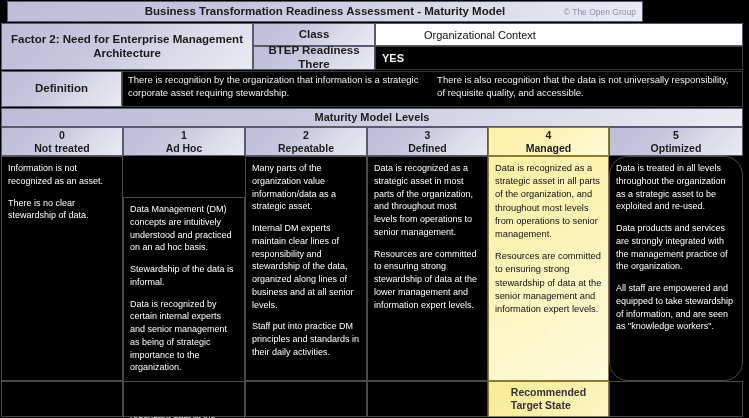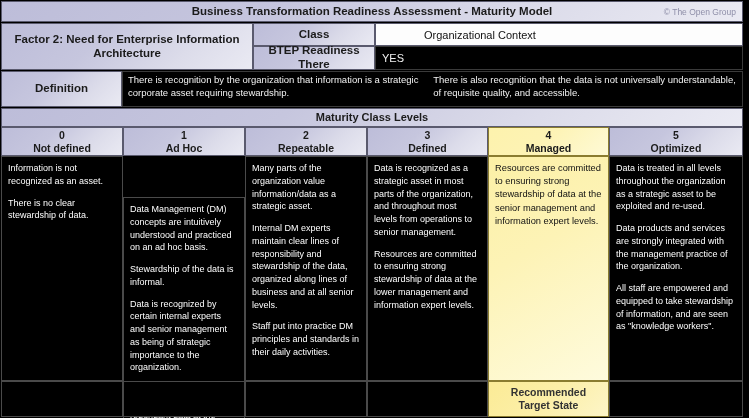--- a/index.html
+++ b/index.html
@@ -41,22 +41,22 @@
     border: 1px solid #3a3a3a;
     color: #f2f2f2;
     display: flex;
     align-items: center;
     padding-left: 6px;
     font-size: 10px;
   }
 
   
   #titlebar {
-    position: absolute; left: 1px; top: 1px;
-    width: 742px; height: 21px;
+    position: absolute; left: 7px; top: 1px;
+    width: 636px; height: 21px;
     font-size: 11.5px;
   }
   #title-text { position: absolute; left:0; right:0; text-align:center; }
   #copyright {
     position: absolute; right: 6px; top: 50%;
     transform: translateY(-50%);
     font-size: 8.5px; font-weight: normal; color: #8e8ea8; margin-left: 18px;
   }
 
   
@@ -75,21 +75,21 @@
     width: 368px; height: 23px; padding-left: 48px;
   }
   #btep-label {
     position: absolute; left: 253px; top: 46px;
     width: 122px; height: 24px;
     font-size: 11.5px;
   }
   #btep-value {
     position: absolute; left: 375px; top: 46px;
     width: 368px; height: 24px;
-    font-size: 11px; font-weight: normal;
+    font-size: 11px; font-weight: bold;
   }
 
   
   #definition-label {
     position: absolute; left: 1px; top: 71px;
     width: 121px; height: 36px;
     font-size: 11.5px;
   }
   #definition-value {
     position: absolute; left: 122px; top: 71px;
@@ -155,52 +155,52 @@
   }
   .foot-cell.target {
     background: linear-gradient(135deg, #fbeb96 0%, #fcefa8 50%, #fdf5c8 100%);
     border-color: #8a7c30;
     color: #333;
     font-size: 10.5px;
     font-weight: bold;
     display: flex;
     align-items: center;
     justify-content: center;
-    text-align: center;
+    text-align: left;
     line-height: 1.2;
   }
 </style>
 </head>
 <body>
 
 <div id="sheet">
 
   <div id="titlebar" class="hdr">
     <span id="title-text">Business Transformation Readiness Assessment - Maturity Model</span>
     <span id="copyright">© The Open Group</span>
   </div>
 
-  <div id="factor-cell" class="hdr">Factor 2: Need for Enterprise Information Architecture</div>
+  <div id="factor-cell" class="hdr">Factor 2: Need for Enterprise Management Architecture</div>
   <div id="class-label" class="hdr">Class</div>
   <div id="class-value" class="valcell">Organizational Context</div>
   <div id="btep-label" class="hdr">BTEP Readiness There</div>
   <div id="btep-value" class="blackcell">YES</div>
 
   <div id="definition-label" class="hdr">Definition</div>
   <div id="definition-value" class="blackcell">
     <div>There is recognition by the organization that information is a strategic corporate asset requiring stewardship.</div>
-    <div>There is also recognition that the data is not universally understandable, of requisite quality, and accessible.</div>
+    <div>There is also recognition that the data is not universally responsibility, of requisite quality, and accessible.</div>
   </div>
 
-  <div id="levels-banner" class="hdr">Maturity Class Levels</div>
+  <div id="levels-banner" class="hdr">Maturity Model Levels</div>
 
   <div id="level-host">
       <div class="hdr lvl-head" style="left: 1px; width: 122px;">
         <span class="lvl-num">0</span>
-        <span class="lvl-name">Not defined</span>
+        <span class="lvl-name">Not treated</span>
       </div>
       <div class="body-cell" style="left: 1px; width: 122px;">
         <p>Information is not recognized as an asset.</p>
         <p>There is no clear stewardship of data.</p>
       </div>
       <div class="foot-cell" style="left: 1px; width: 122px;"></div>
       <div class="hdr lvl-head" style="left: 123px; width: 122px;">
         <span class="lvl-num">1</span>
         <span class="lvl-name">Ad Hoc</span>
       </div>
@@ -228,33 +228,34 @@
       <div class="body-cell" style="left: 367px; width: 121px;">
         <p>Data is recognized as a strategic asset in most parts of the organization, and throughout most levels from operations to senior management.</p>
         <p>Resources are committed to ensuring strong stewardship of data at the lower management and information expert levels.</p>
       </div>
       <div class="foot-cell" style="left: 367px; width: 121px;"></div>
       <div class="hdr lvl-head target" style="left: 488px; width: 121px;">
         <span class="lvl-num">4</span>
         <span class="lvl-name">Managed</span>
       </div>
       <div class="body-cell target" style="left: 488px; width: 121px;">
+        <p>Data is recognized as a strategic asset in all parts of the organization, and throughout most levels from operations to senior management.</p>
         <p>Resources are committed to ensuring strong stewardship of data at the senior management and information expert levels.</p>
       </div>
       <div class="foot-cell target" style="left: 488px; width: 121px;">
         <div>
           <div>Recommended</div>
           <div>Target State</div>
         </div>
       </div>
       <div class="hdr lvl-head" style="left: 609px; width: 134px;">
         <span class="lvl-num">5</span>
         <span class="lvl-name">Optimized</span>
       </div>
-      <div class="body-cell" style="left: 609px; width: 134px;">
+      <div class="body-cell" style="left: 609px; width: 134px; border-radius: 19px;">
         <p>Data is treated in all levels throughout the organization as a strategic asset to be exploited and re-used.</p>
         <p>Data products and services are strongly integrated with the management practice of the organization.</p>
         <p>All staff are empowered and equipped to take stewardship of information, and are seen as "knowledge workers".</p>
       </div>
       <div class="foot-cell" style="left: 609px; width: 134px;"></div>
     </div>
 
 </div>
 
 </body></html>

